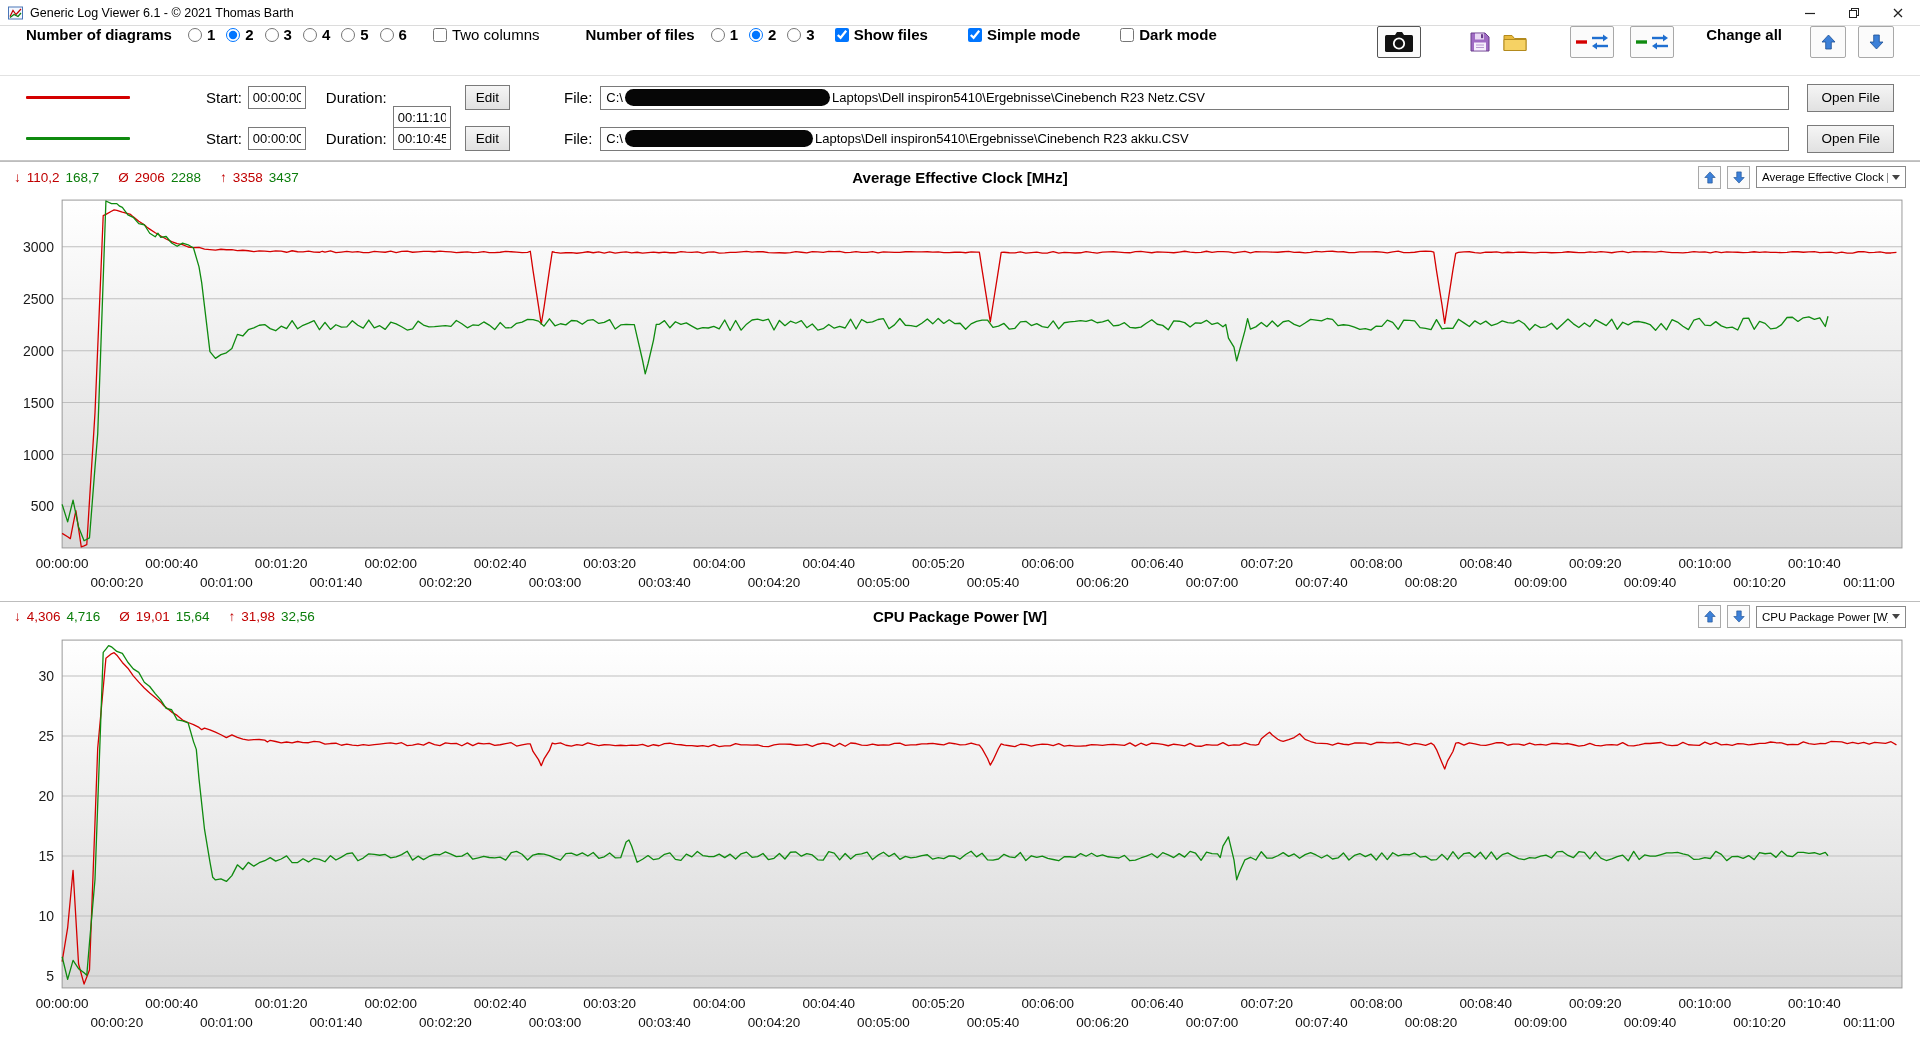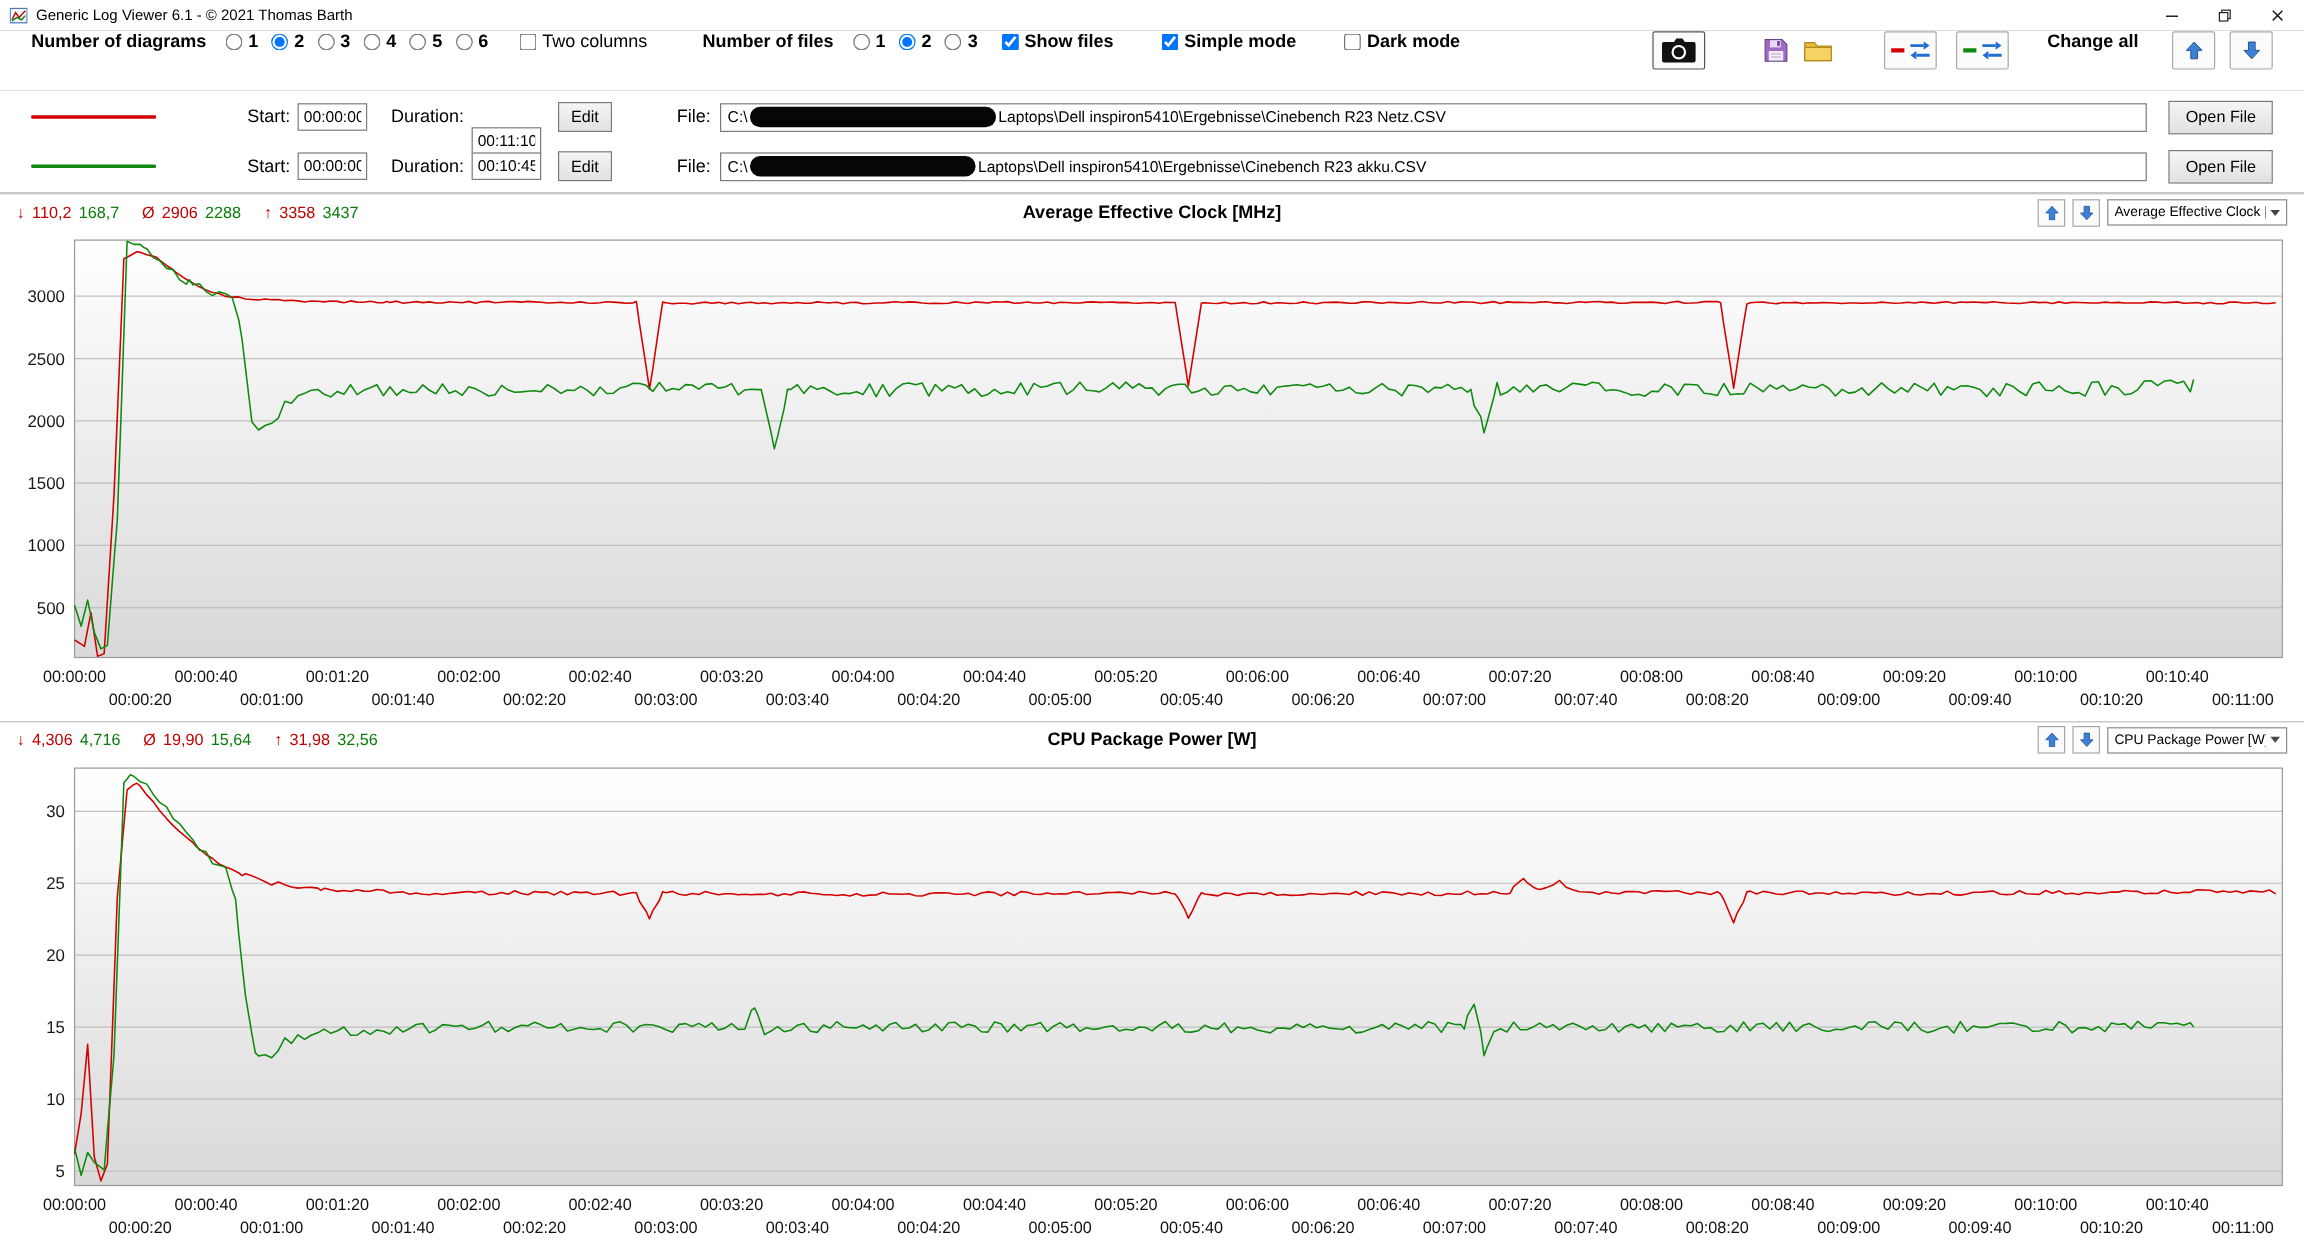--- a/index.html
+++ b/index.html
@@ -342,21 +342,21 @@
         </svg>
     </div>
 
     <div class="chart-panel">
       <div class="chart-header">
         <div class="chart-stats">
           <span class="stat-sym">↓</span>
           <span class="stat-red">4,306</span>
           <span class="stat-green">4,716</span>
           <span class="stat-sym stat-gap">Ø</span>
-          <span class="stat-red">19,90</span>
+          <span class="stat-red">19,01</span>
           <span class="stat-green">15,64</span>
           <span class="stat-sym stat-gap">↑</span>
           <span class="stat-red">31,98</span>
           <span class="stat-green">32,56</span>
         </div>
         <div class="chart-title">CPU Package Power [W]</div>
         <div class="chart-controls">
           <button class="mini-btn">
             <svg width="12" height="13" viewBox="0 0 15 16">
                 <path d="M7.5 1 L14 8 H10.3 V15 H4.7 V8 H1 Z" fill="#3c80d8" stroke="#1d4f93" stroke-width="0.8"></path>

